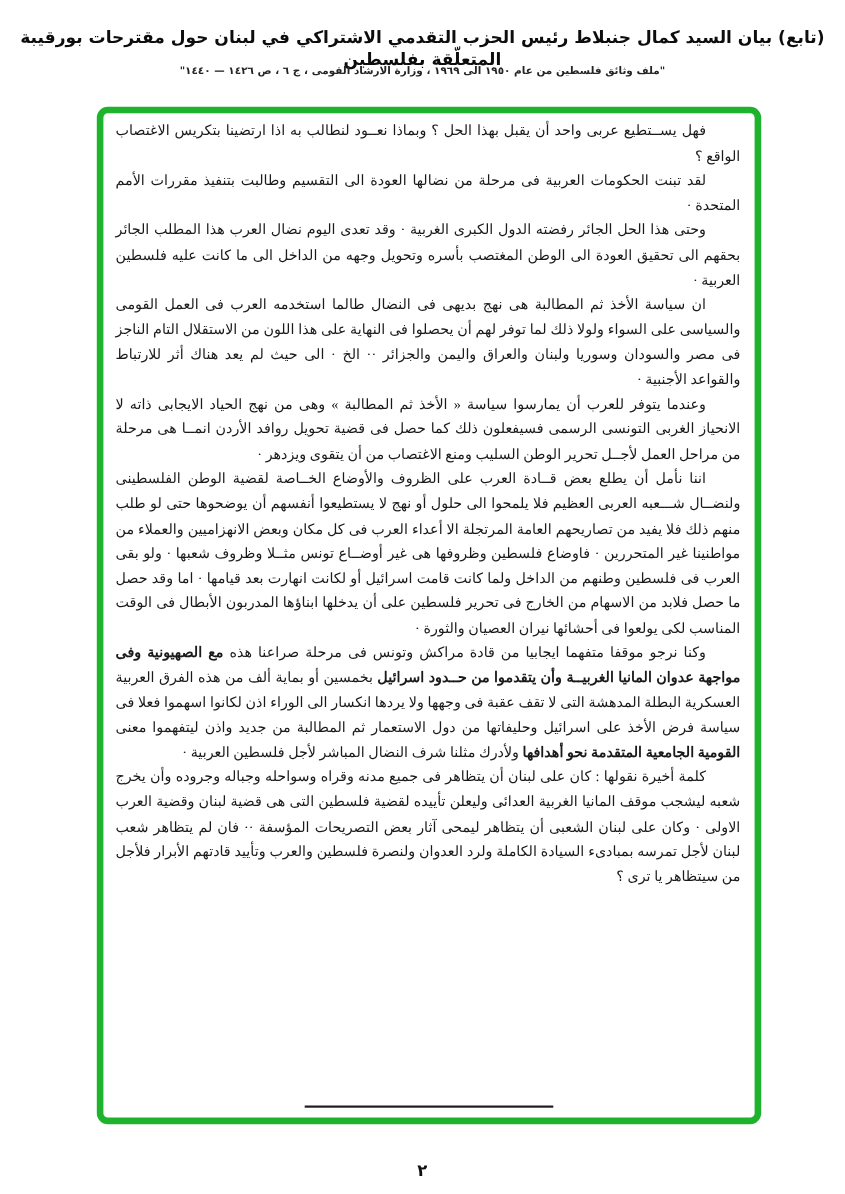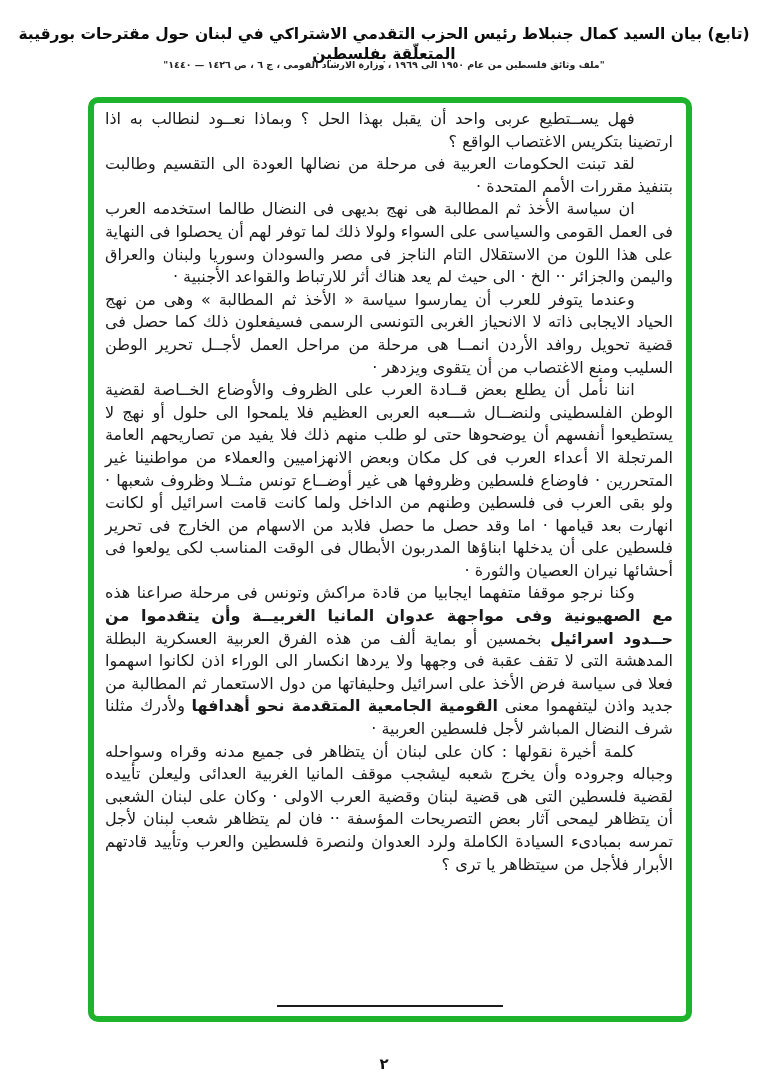--- a/index.html
+++ b/index.html
@@ -51,23 +51,24 @@
     border-radius: 10px;
     background: #ffffff;
   }
   .body-text {
     position: absolute;
     top: 5px;
     left: 11px;
     right: 13px;
     direction: rtl;
     text-align: justify;
-    font-size: 16px;
+    font-size: 13px;
     line-height: 22.6px;
     color: #1a1a1a;
+    font-family: Liberation Serif, serif;
   }
   .para {
     margin: 0;
     padding: 0;
     text-indent: 2.4em;
   }
   .b {
     font-weight: bold;
   }
   .end-divider {
@@ -96,20 +97,21 @@
 <div class="page">
 
   <div class="doc-title">(تابع) بيان السيد كمال جنبلاط رئيس الحزب التقدمي الاشتراكي في لبنان حول مقترحات بورقيبة المتعلّقة بفلسطين</div>
 
   <div class="doc-source">"ملف وثائق فلسطين من عام ١٩٥٠ الى ١٩٦٩ ، وزارة الارشاد القومى ، ج ٦ ، ص ١٤٢٦ — ١٤٤٠"</div>
 
   <div class="content-frame" style="border-color: rgb(30, 179, 44);">
     <div class="body-text">
         <p class="para"><span>فهل يســتطيع عربى واحد أن يقبل بهذا الحل ؟ وبماذا نعــود لنطالب به اذا ارتضينا بتكريس الاغتصاب الواقع ؟</span></p>
         <p class="para"><span>لقد تبنت الحكومات العربية فى مرحلة من نضالها العودة الى التقسيم وطالبت بتنفيذ مقررات الأمم المتحدة ·</span></p>
+        <p class="para"><span>وحتى هذا الحل الجائر رفضته الدول الكبرى الغربية · وقد تعدى اليوم نضال العرب هذا المطلب الجائر بحقهم الى تحقيق العودة الى الوطن المغتصب بأسره وتحويل وجهه من الداخل الى ما كانت عليه فلسطين العربية ·</span></p>
         <p class="para"><span>ان سياسة الأخذ ثم المطالبة هى نهج بديهى فى النضال طالما استخدمه العرب فى العمل القومى والسياسى على السواء ولولا ذلك لما توفر لهم أن يحصلوا فى النهاية على هذا اللون من الاستقلال التام الناجز فى مصر والسودان وسوريا ولبنان والعراق واليمن والجزائر ·· الخ · الى حيث لم يعد هناك أثر للارتباط والقواعد الأجنبية ·</span></p>
         <p class="para"><span>وعندما يتوفر للعرب أن يمارسوا سياسة « الأخذ ثم المطالبة » وهى من نهج الحياد الايجابى ذاته لا الانحياز الغربى التونسى الرسمى فسيفعلون ذلك كما حصل فى قضية تحويل روافد الأردن انمــا هى مرحلة من مراحل العمل لأجــل تحرير الوطن السليب ومنع الاغتصاب من أن يتقوى ويزدهر ·</span></p>
         <p class="para"><span>اننا نأمل أن يطلع بعض قــادة العرب على الظروف والأوضاع الخــاصة لقضية الوطن الفلسطينى ولنضــال شـــعبه العربى العظيم فلا يلمحوا الى حلول أو نهج لا يستطيعوا أنفسهم أن يوضحوها حتى لو طلب منهم ذلك فلا يفيد من تصاريحهم العامة المرتجلة الا أعداء العرب فى كل مكان وبعض الانهزاميين والعملاء من مواطنينا غير المتحررين · فاوضاع فلسطين وظروفها هى غير أوضــاع تونس مثــلا وظروف شعبها · ولو بقى العرب فى فلسطين وطنهم من الداخل ولما كانت قامت اسرائيل أو لكانت انهارت بعد قيامها · اما وقد حصل ما حصل فلابد من الاسهام من الخارج فى تحرير فلسطين على أن يدخلها ابناؤها المدربون الأبطال فى الوقت المناسب لكى يولعوا فى أحشائها نيران العصيان والثورة ·</span></p>
         <p class="para"><span>وكنا نرجو موقفا متفهما ايجابيا من قادة مراكش وتونس فى مرحلة صراعنا هذه </span><span class="b">مع الصهيونية وفى مواجهة عدوان المانيا الغربيــة وأن يتقدموا من حــدود اسرائيل</span><span> بخمسين أو بماية ألف من هذه الفرق العربية العسكرية البطلة المدهشة التى لا تقف عقبة فى وجهها ولا يردها انكسار الى الوراء اذن لكانوا اسهموا فعلا فى سياسة فرض الأخذ على اسرائيل وحليفاتها من دول الاستعمار ثم المطالبة من جديد واذن ليتفهموا معنى </span><span class="b">القومية الجامعية المتقدمة نحو أهدافها</span><span> ولأدرك مثلنا شرف النضال المباشر لأجل فلسطين العربية ·</span></p>
         <p class="para"><span>كلمة أخيرة نقولها : كان على لبنان أن يتظاهر فى جميع مدنه وقراه وسواحله وجباله وجروده وأن يخرج شعبه ليشجب موقف المانيا الغربية العدائى وليعلن تأييده لقضية فلسطين التى هى قضية لبنان وقضية العرب الاولى · وكان على لبنان الشعبى أن يتظاهر ليمحى آثار بعض التصريحات المؤسفة ·· فان لم يتظاهر شعب لبنان لأجل تمرسه بمبادىء السيادة الكاملة ولرد العدوان ولنصرة فلسطين والعرب وتأييد قادتهم الأبرار فلأجل من سيتظاهر يا ترى ؟</span></p>
       </div>
     <div class="end-divider"></div>
   </div>
 
   <div class="page-number">٢</div>

